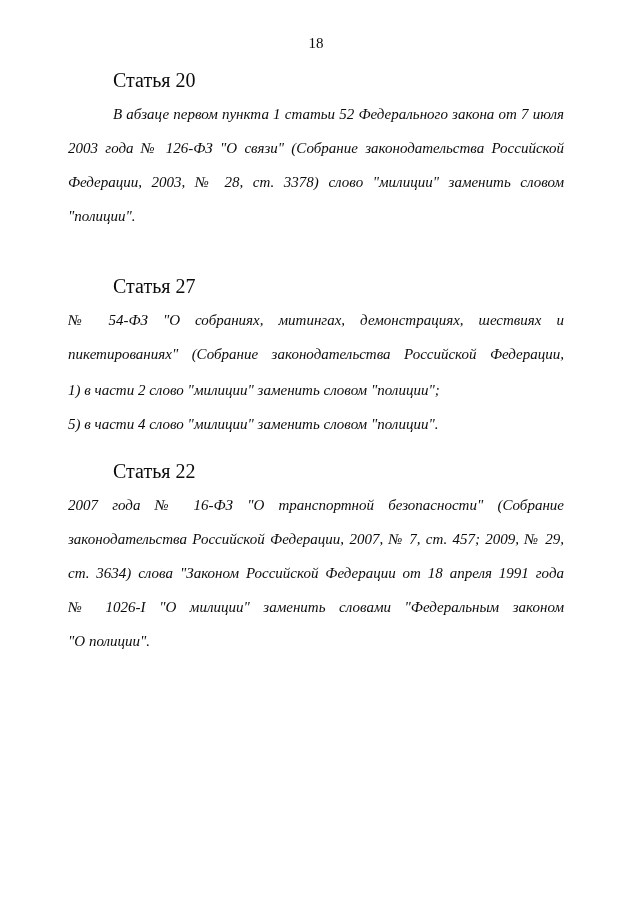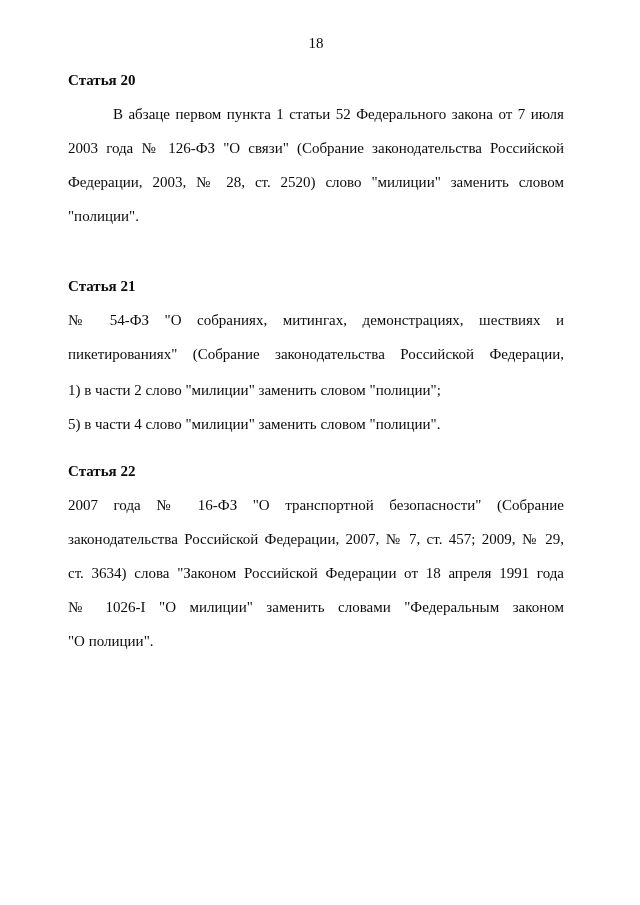--- a/index.html
+++ b/index.html
@@ -15,32 +15,34 @@
     line-height: 34px;
     padding: 0 76px 0 68px;
     overflow: hidden;
   }
   .page-number {
     margin-top: 26px;
     text-align: center;
     height: 34px;
   }
   .heading {
-    font-size: 15px;
-    font-weight: 700;
+    font-size: 20px;
+    font-weight: 400;
+    margin-left: 45px;
     height: 34px;
   }
   .h20 { margin-top: 3px; }
   .h21 { margin-top: 36px; }
   .h22 { margin-top: 13px; }
   .line {
     height: 34px;
     overflow: hidden;
     text-align: justify;
     text-align-last: justify;
+    font-style: italic;
   }
   .line.ind { text-indent: 45px; }
   .line.last { text-align: left; text-align-last: left; }
   .line.item {
     text-align: center;
     text-align-last: left;
   }
   .gap4 { margin-top: 4px; }
   .gap2 { margin-top: 2px; }
 </style>
@@ -48,26 +50,26 @@
 <body>
 
 <div class="page">
 
   <div class="page-number">18</div>
 
   <section>
     <h2 class="heading h20">Статья 20</h2>
     <div class="line ind">В абзаце первом пункта 1 статьи 52 Федерального закона от 7 июля</div>
     <div class="line">2003 года № 126-ФЗ "О связи" (Собрание законодательства Российской</div>
-    <div class="line">Федерации, 2003, № 28, ст. 2520) слово "милиции" заменить словом</div>
+    <div class="line">Федерации, 2003, № 28, ст. 3378) слово "милиции" заменить словом</div>
     <div class="line last">"полиции".</div>
   </section>
 
   <section>
-    <h2 class="heading h21">Статья 21</h2>
+    <h2 class="heading h21">Статья 27</h2>
     <div class="line">№ 54-ФЗ "О собраниях, митингах, демонстрациях, шествиях и</div>
     <div class="line">пикетированиях" (Собрание законодательства Российской Федерации,</div>
     <div class="line item gap2">1) в части 2 слово "милиции" заменить словом "полиции";</div>
     <div class="line item">5) в части 4 слово "милиции" заменить словом "полиции".</div>
   </section>
 
   <section>
     <h2 class="heading h22">Статья 22</h2>
     <div class="line">2007 года № 16-ФЗ "О транспортной безопасности" (Собрание</div>
     <div class="line">законодательства Российской Федерации, 2007, № 7, ст. 457; 2009, № 29,</div>

